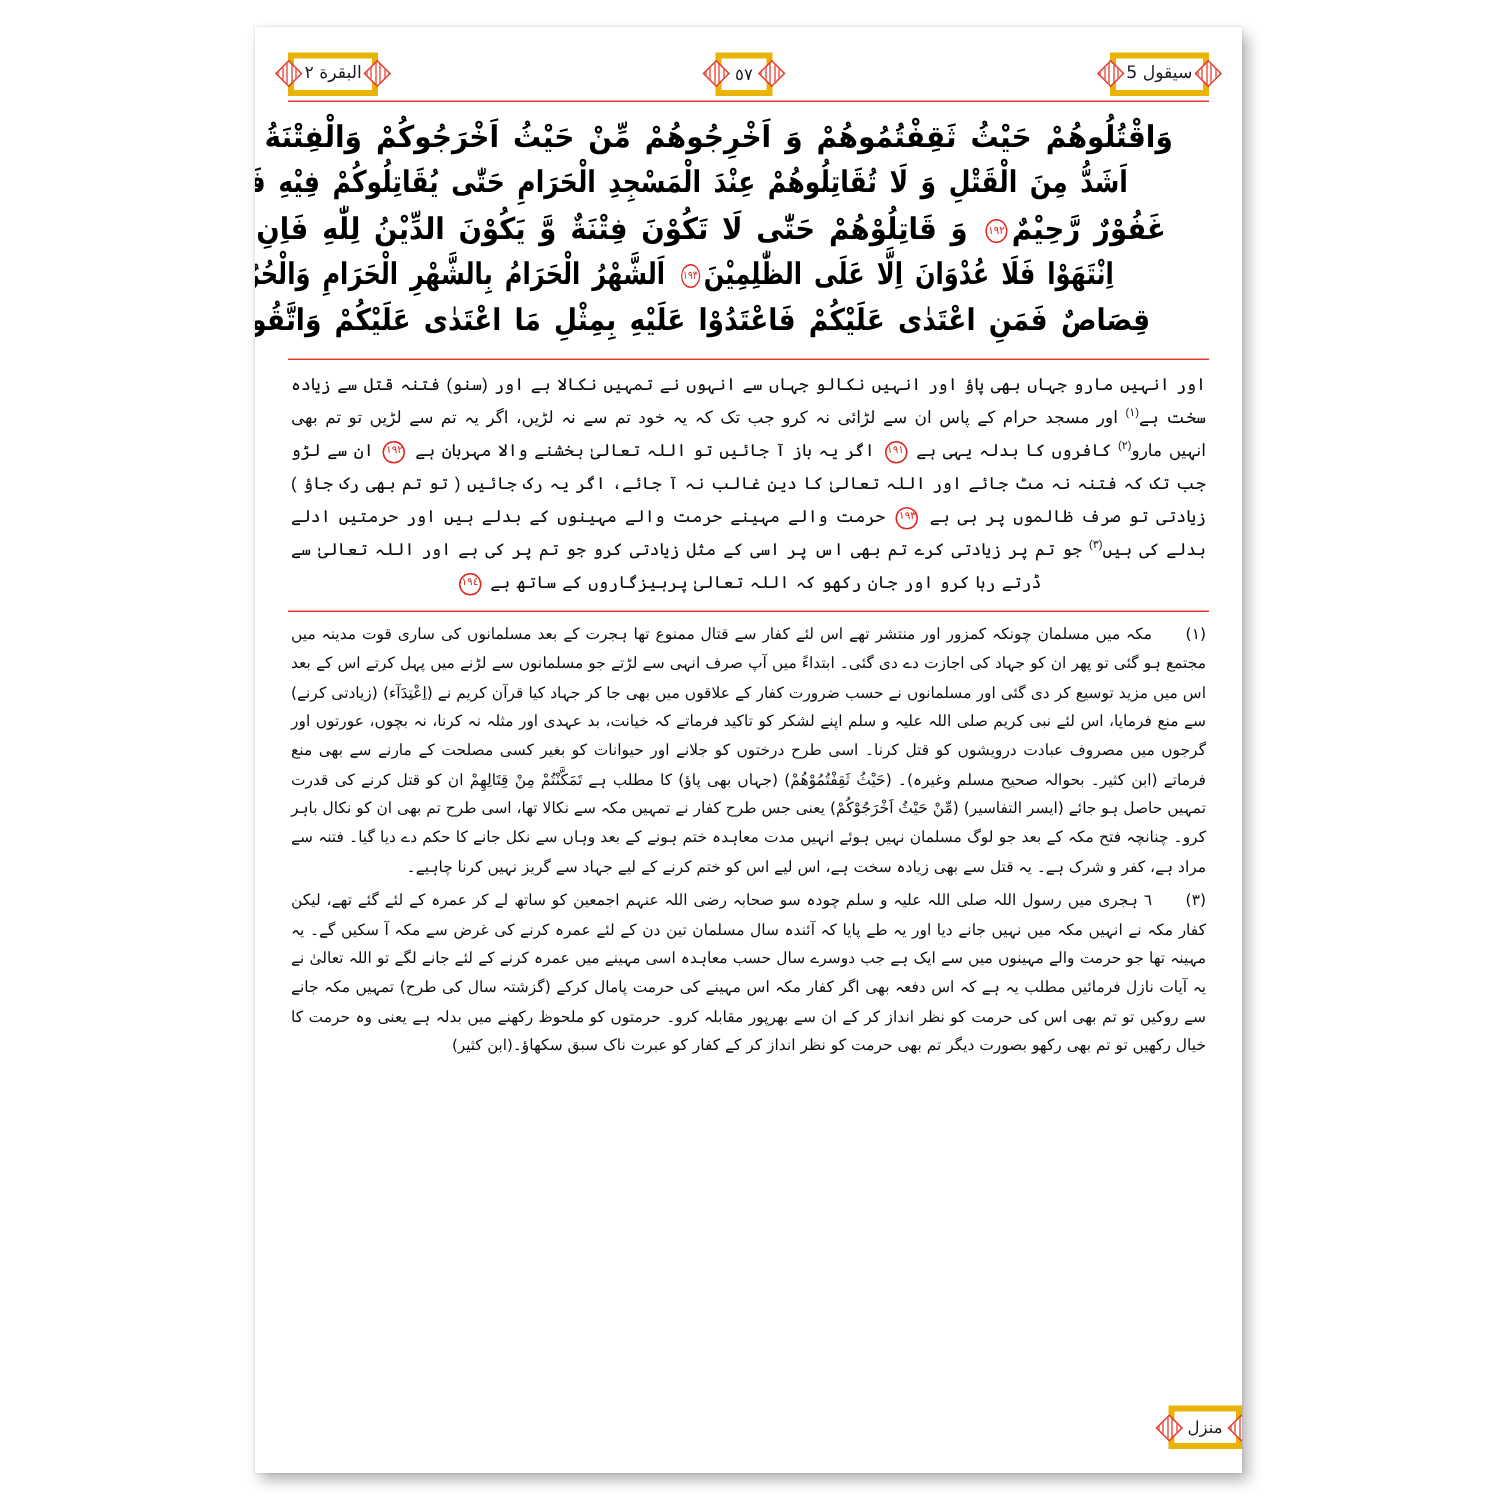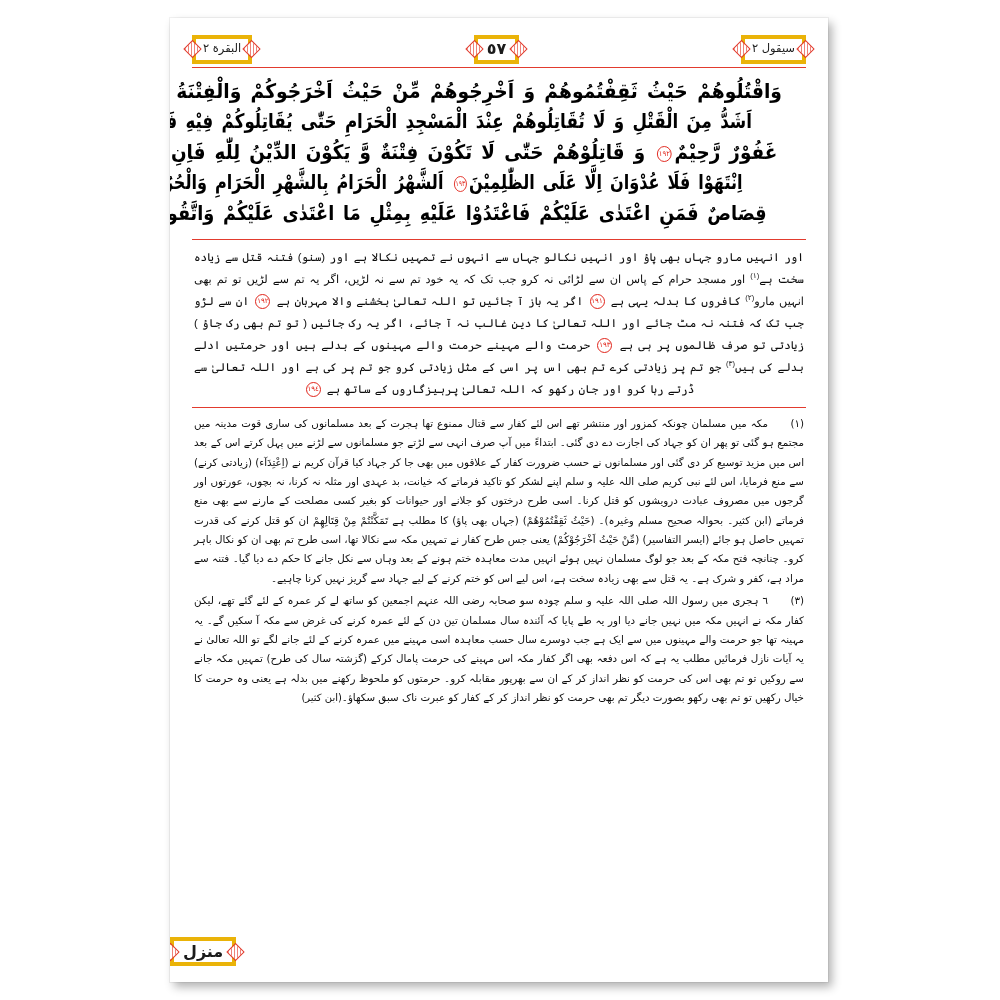--- a/index.html
+++ b/index.html
@@ -79,21 +79,21 @@
     background:
       repeating-linear-gradient(45deg,
         #ef8279 0px, #ef8279 1.4px,
         #ffffff 1.4px, #ffffff 3px);
     border: 1px solid #e23b2e;
     box-sizing: border-box;
   }
   .cartouche::before { right: -10px; }
   .cartouche::after  { left:  -10px; }
 
-  .cartouche.small { font-size: 16px; padding: 0 9px; font-weight: bold; }
+  .cartouche.small { font-size: 11px; padding: 0 9px; }
 
   .header-rule {
     height: 0;
     border-top: 1.6px solid #e23b2e;
     margin: 1px 0 6px 0;
   }
 
   
   .sep-rule {
     height: 0;
@@ -202,34 +202,34 @@
   .source-cite { font-size: 10px; }
 
   
   .footer-band {
     position: absolute;
     left: 0;
     right: 0;
     bottom: 16px;
     display: flex;
     align-items: center;
-    justify-content: flex-end;
+    justify-content: flex-start;
   }
 </style>
 </head>
 <body>
 
 <div id="stage">
 
   <div id="page">
     <div class="page-inner">
 
       <div class="header-band">
         <span class="cartouche">
-            <span>سيقول ٢</span>
+            <span>سيقول 5</span>
           </span>
         <span class="cartouche small">
             <span>٥٧</span>
           </span>
         <span class="cartouche">
             <span>البقرة ٢</span>
           </span>
       </div>
       <div class="header-rule"></div>
 

